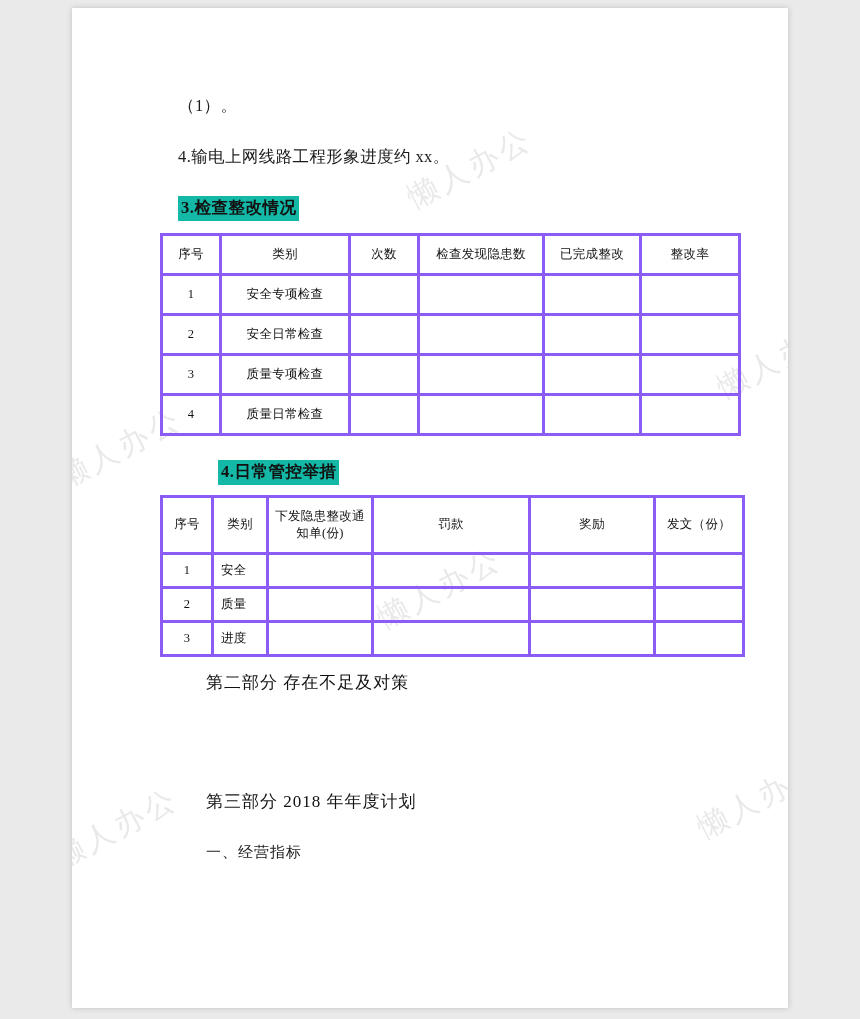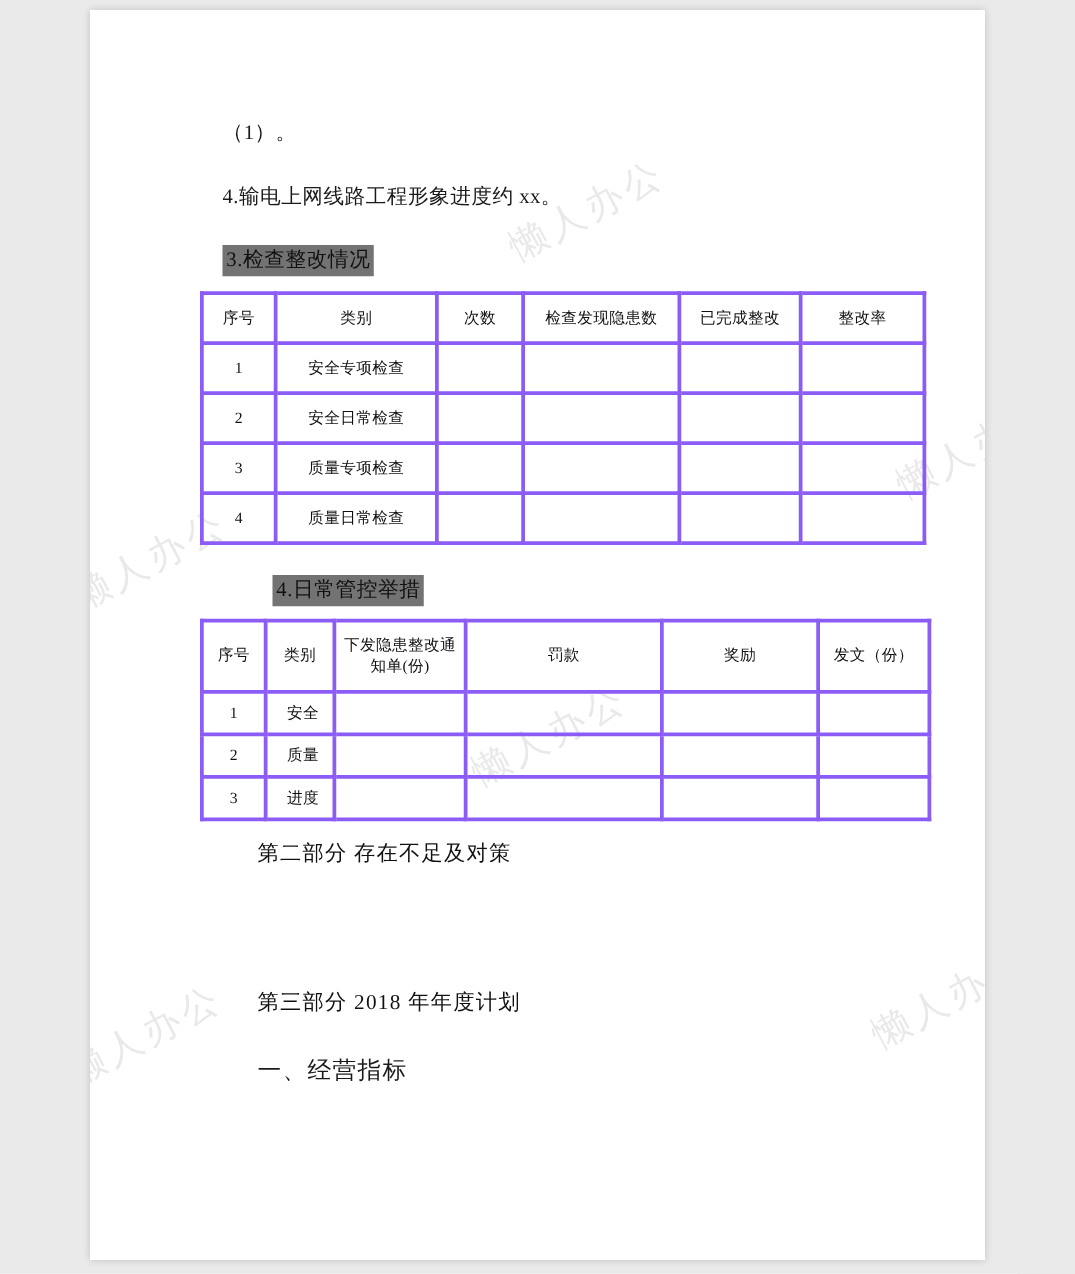--- a/index.html
+++ b/index.html
@@ -43,25 +43,26 @@
   }
   .para.indent {
     margin-left: 18px;
   }
   .para.first {
     margin-left: 18px;
     margin-bottom: 26px;
   }
   .heading-hl {
     display: inline-block;
-    background: #737373;
+    background: #14b8a6;
     font-size: 16.5px;
     color: #111;
     padding: 1px 3px 2px 3px;
     letter-spacing: 0.5px;
+    font-weight: bold;
   }
   .hl-row {
     margin: 0 0 12px 0;
   }
   .hl-row.second {
     margin: 24px 0 10px 46px;
     padding-left: 12px;
   }
   table.doc-table {
     border-collapse: collapse;
@@ -85,35 +86,35 @@
   table.doc-table.t1 td.c3 { width: 118px; }
   table.doc-table.t1 td.c4 { width: 90px; }
   table.doc-table.t1 td.c5 { width: 92px; }
 
   table.doc-table.t2 td.d0 { width: 44px; }
   table.doc-table.t2 td.d1 { width: 48px; }
   table.doc-table.t2 td.d2 { width: 98px; }
   table.doc-table.t2 td.d3 { width: 150px; }
   table.doc-table.t2 td.d4 { width: 118px; }
   table.doc-table.t2 td.d5 { width: 82px; }
-  table.doc-table.t2 td.left { text-align: center; padding-left: 7px; }
+  table.doc-table.t2 td.left { text-align: left; padding-left: 7px; }
   table.doc-table.t2 tr.body td { height: 31px; }
   table.doc-table.t2 tr.head td { height: 54px; line-height: 1.35; }
   .part-title {
     font-size: 17px;
     font-weight: normal;
     color: #111;
     margin: 14px 0 0 46px;
     letter-spacing: 1px;
   }
   .part-title.second {
     margin-top: 96px;
   }
   .tail-line {
-    font-size: 19px;
+    font-size: 15px;
     color: #1a1a1a;
     margin: 30px 0 0 46px;
     letter-spacing: 1px;
   }
   .watermark {
     position: absolute;
     color: rgba(120,120,120,0.16);
     font-size: 30px;
     letter-spacing: 4px;
     font-family: "Liberation Serif", serif;

